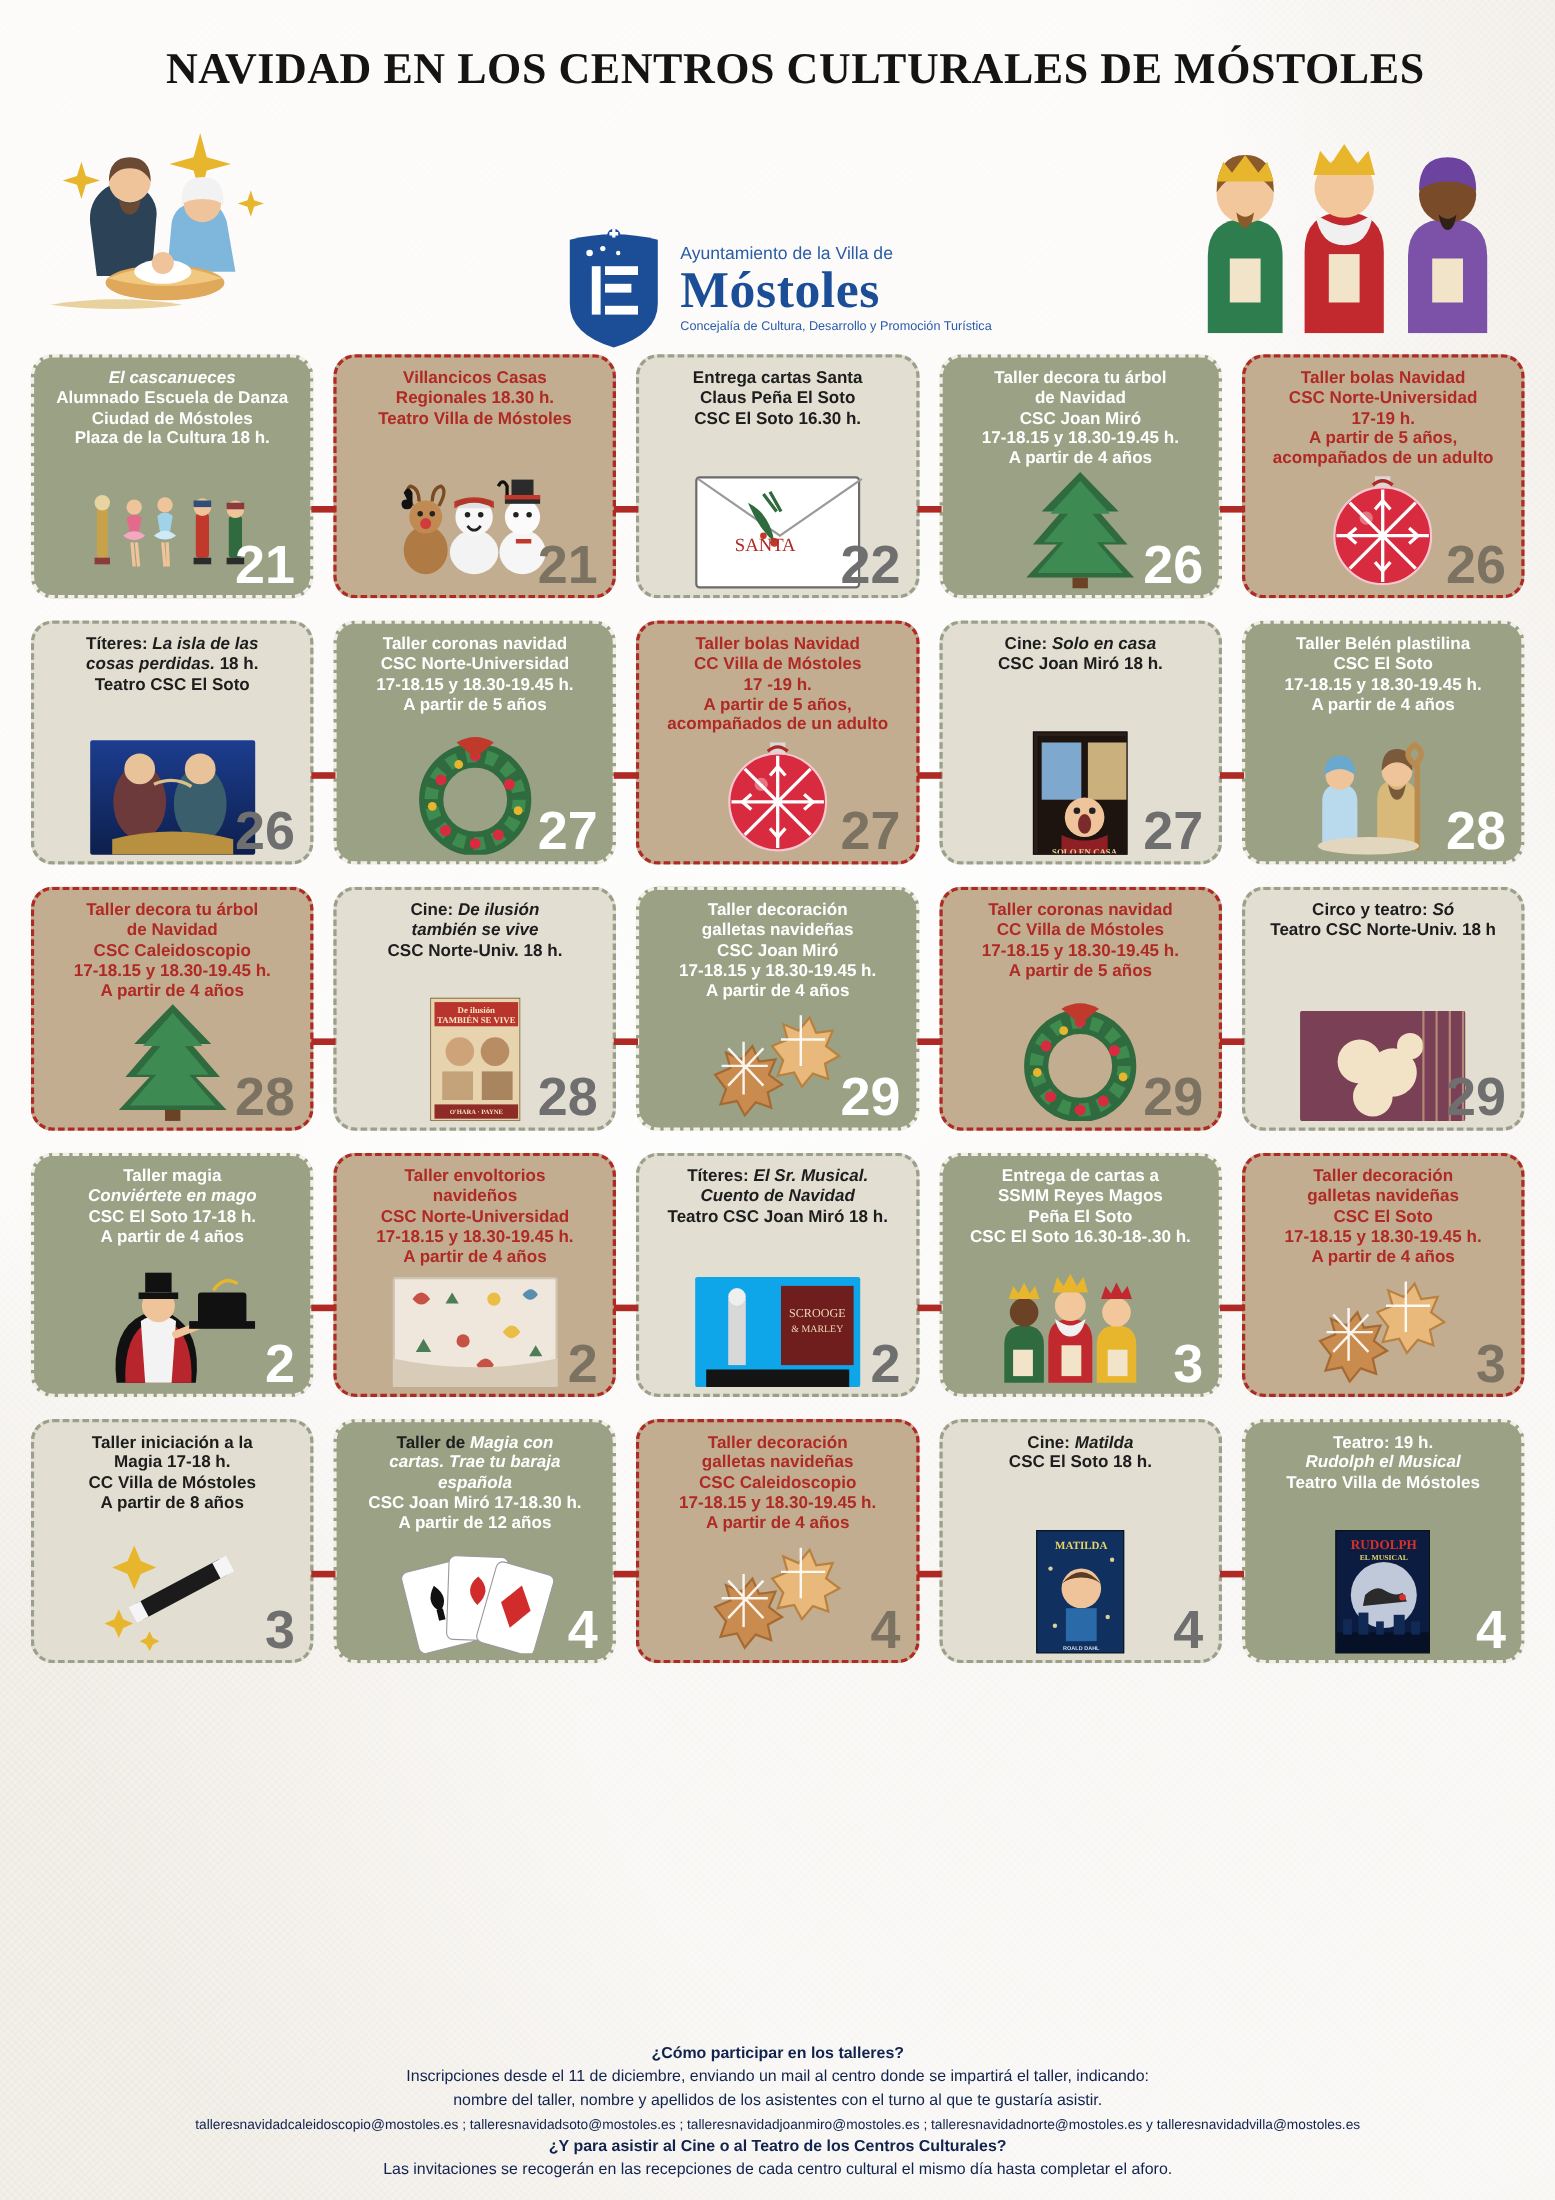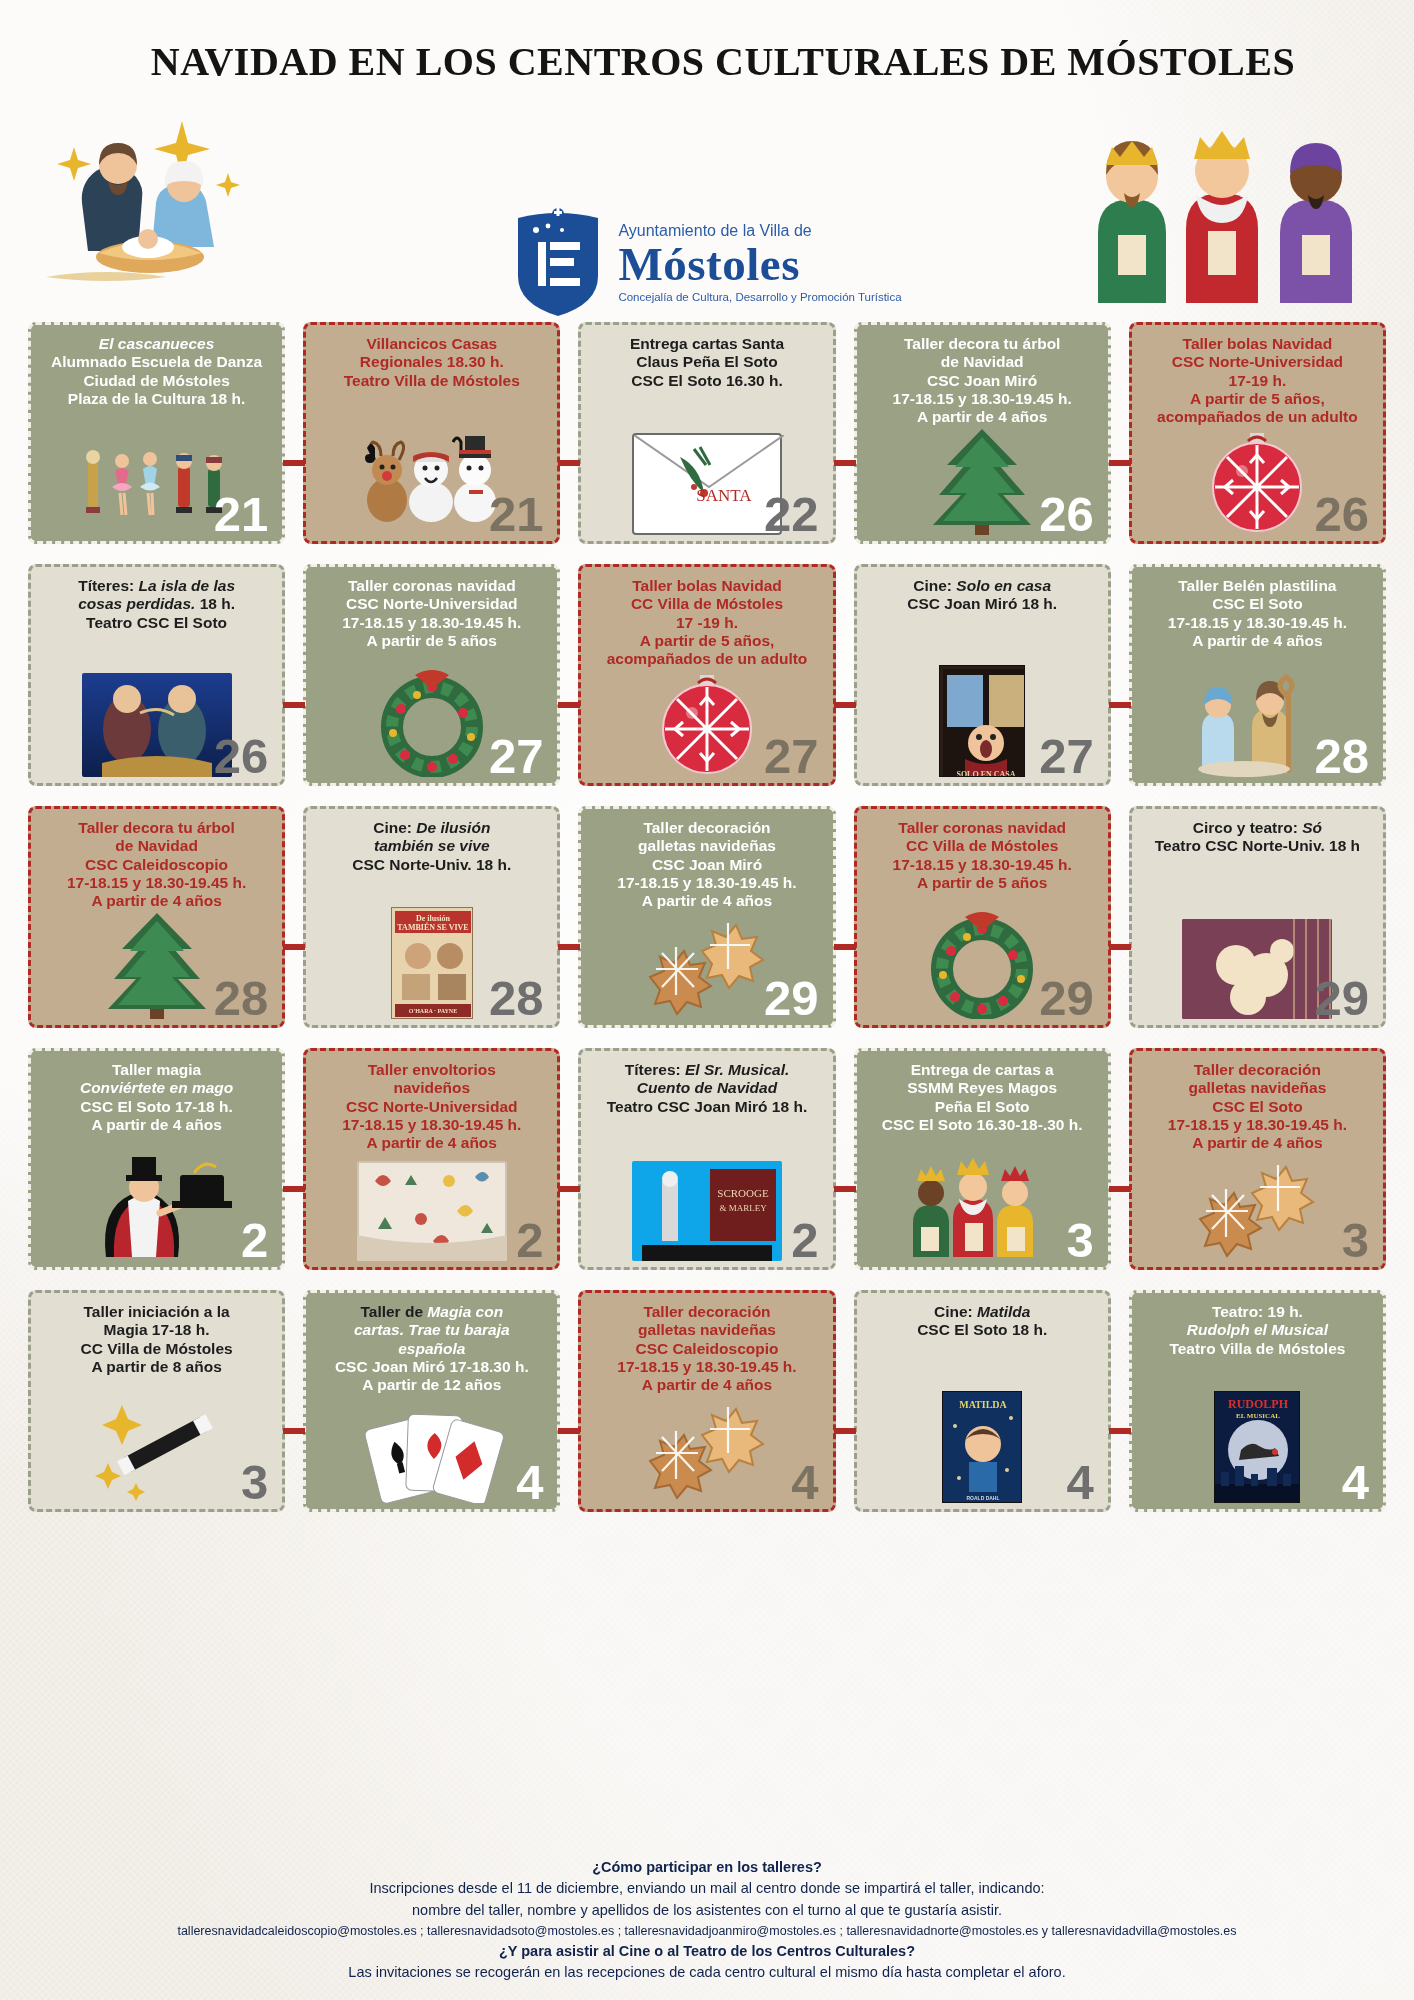--- a/index.html
+++ b/index.html
@@ -61,21 +61,21 @@
     left:28px; top:322px;
     width:1358px;
     display:grid;
     grid-template-columns:repeat(5, 1fr);
     grid-auto-rows:222px;
     row-gap:20px;
     column-gap:18px;
   }
   .cell{
     position:relative;
-    border-radius:8px;
+    border-radius:20px;
     padding:10px 8px 6px;
     overflow:hidden;
     display:flex;
     flex-direction:column;
     gap:48px;
   }
   .cell.olive{ background:#9ba184; border:3px dashed #f1efe8; }
   .cell.beige{ background:#e2ded2; border:3px dashed #9aa08a; }
   .cell.tan  { background:#c2ad90; border:3px dashed #b02a25; }
 
@@ -312,21 +312,21 @@
         </div>
         <div class="daynum">21</div>
       </div>
       <div class="cell beige">
         <div class="txt">
           <div>Entrega cartas Santa</div>
           <div>Claus Peña El Soto</div>
           <div>CSC El Soto 16.30 h.</div>
         </div>
         <div class="art">
-          <div style="width:150px;height:102px;background:#fff;border:2px solid #6b6b6b;border-radius:4px;position:relative;display:flex;align-items:center;justify-content:center;">
+          <div style="width:150px;height:102px;background:#fff;border:2px solid #6b6b6b;border-radius:4px;position:relative;display:flex;align-items:center;">
         <svg viewBox="0 0 150 102" width="150" height="102" style="position:absolute;inset:0">
           <path d="M0 0 L75 52 L150 0" stroke="#9a9a9a" stroke-width="2" fill="none"></path>
           <path d="M46 22 q10 24 24 36 q-4 -26 -24 -36z" fill="#2f6b3f"></path>
           <path d="M60 14 l12 16 M66 12 l10 18" stroke="#2f6b3f" stroke-width="3"></path>
           <circle cx="70" cy="58" r="4" fill="#c0392b"></circle>
               <circle cx="60" cy="52" r="3" fill="#c0392b"></circle>
         </svg>
         <span style="position:relative;font-family:'Liberation Serif',serif;font-size:17px;color:#b02a25;margin-left:34px;margin-top:24px;">SANTA</span>
       </div>
         </div>

